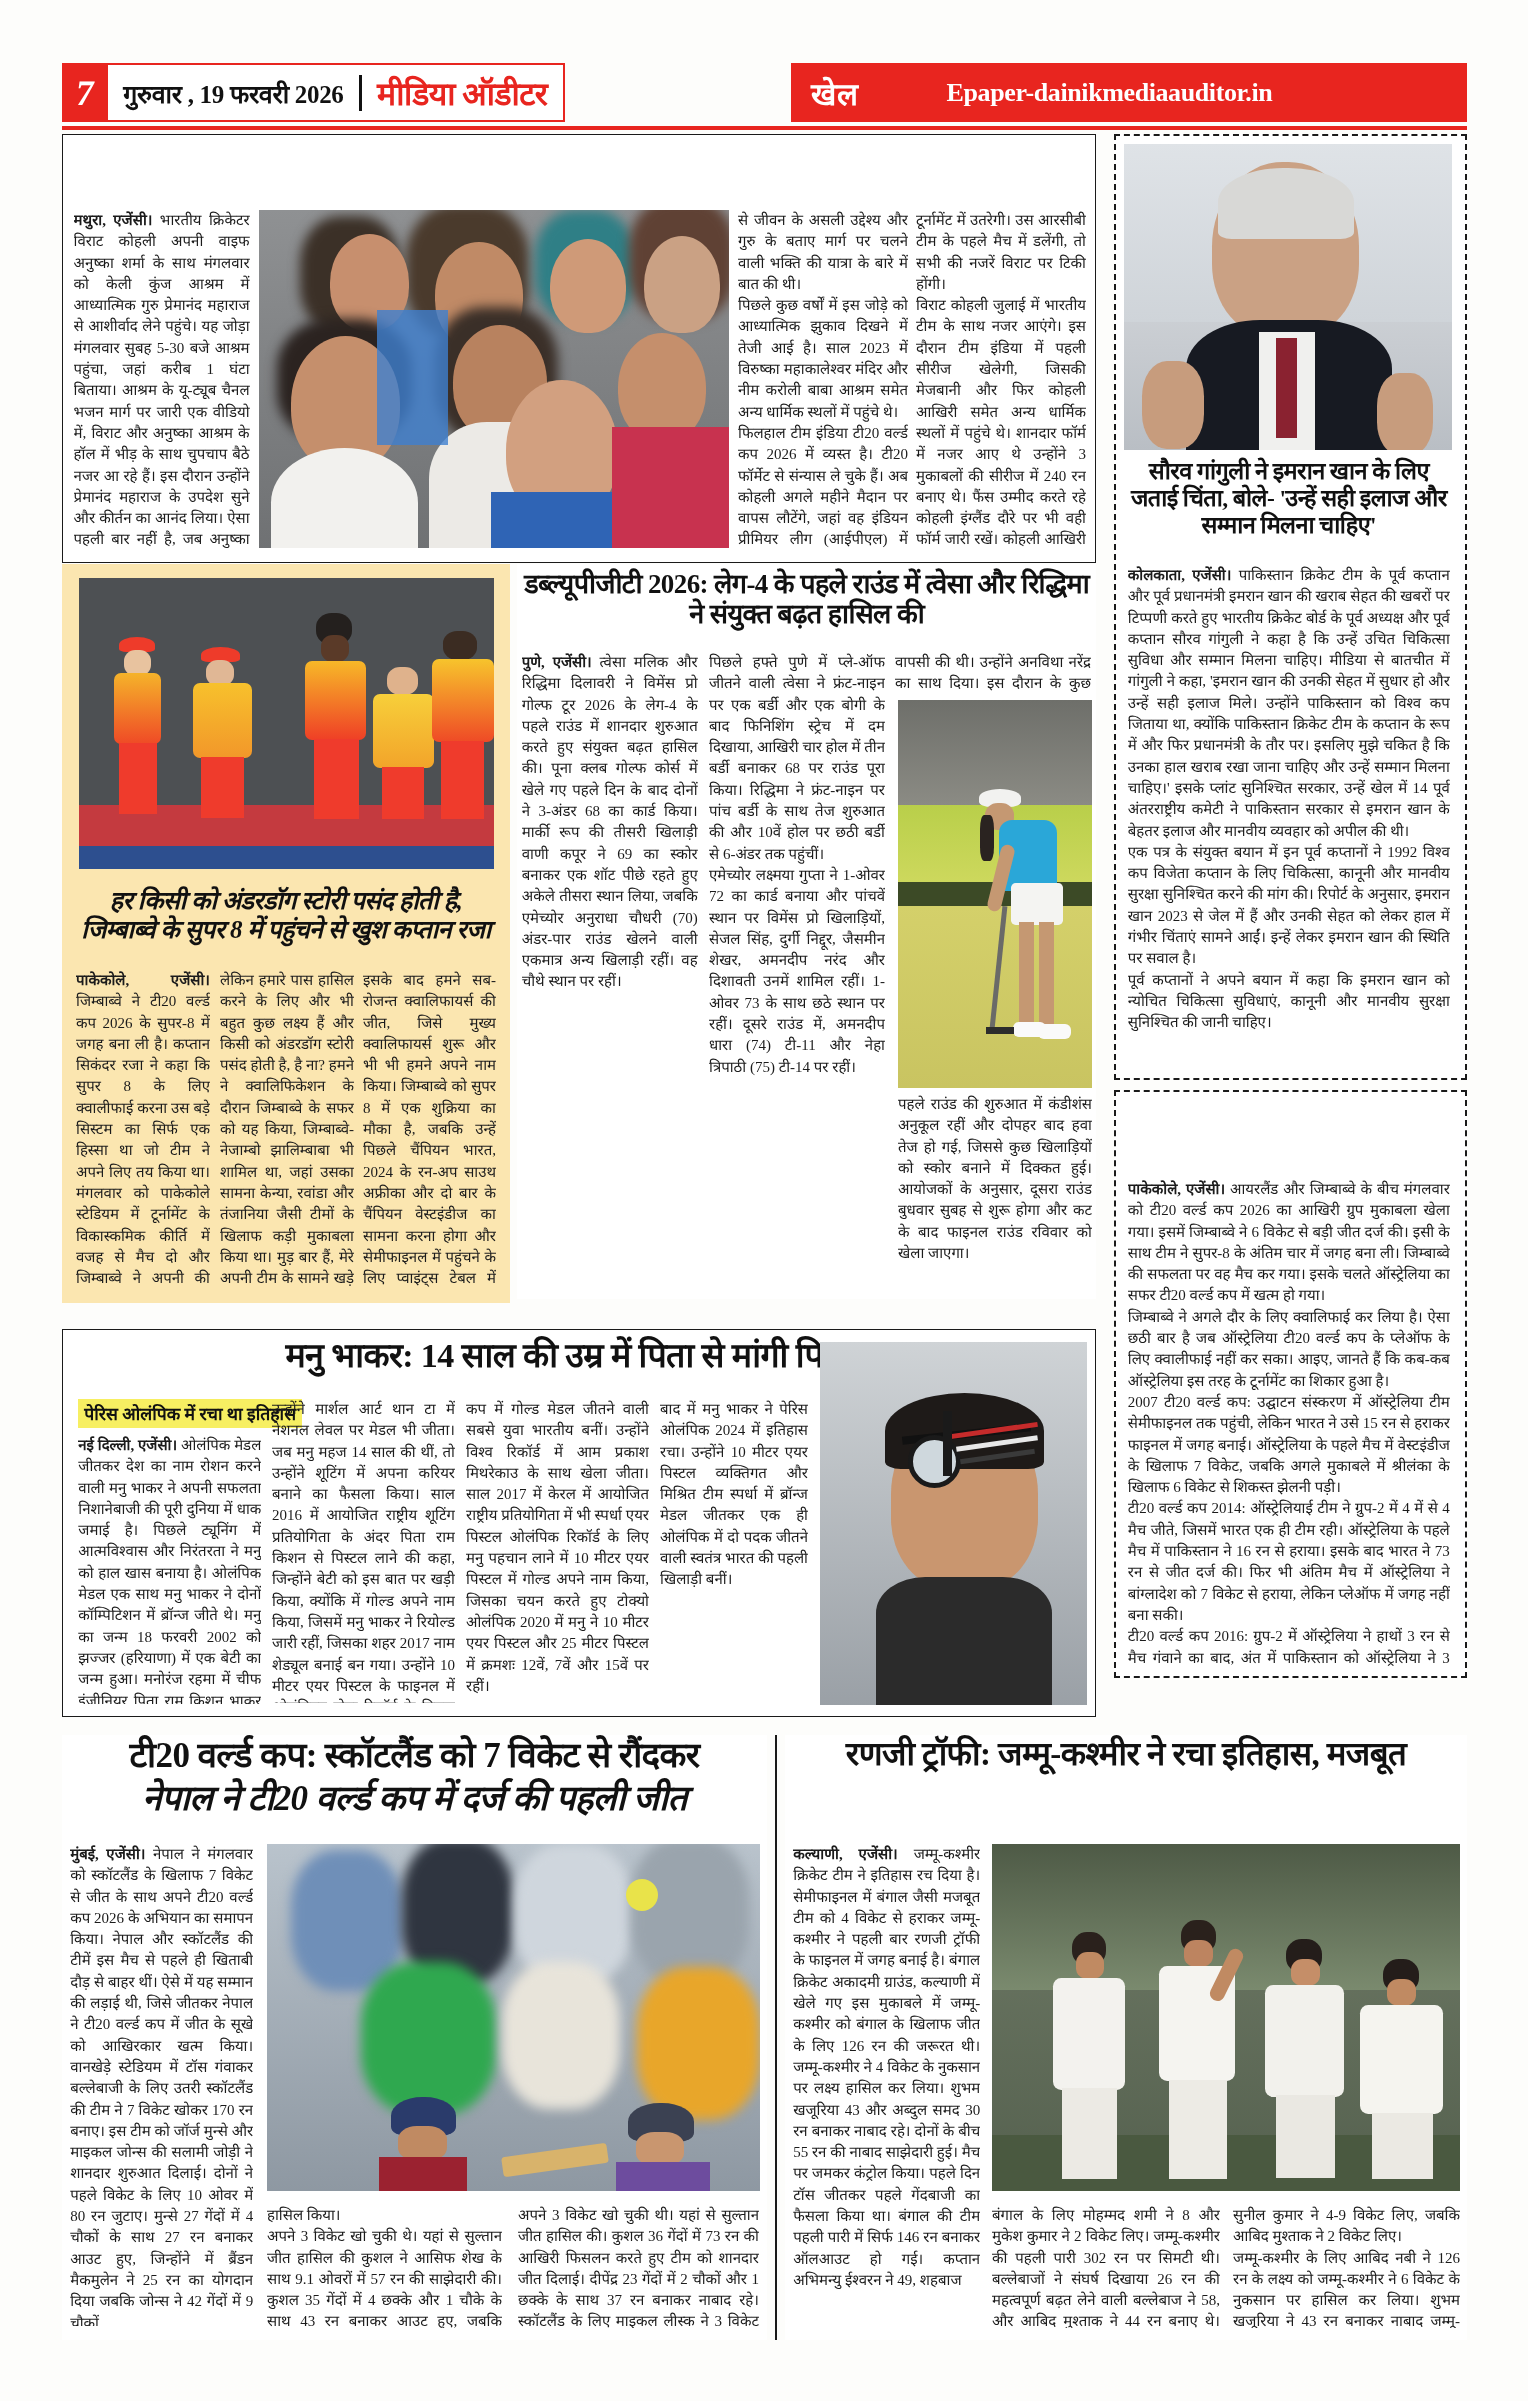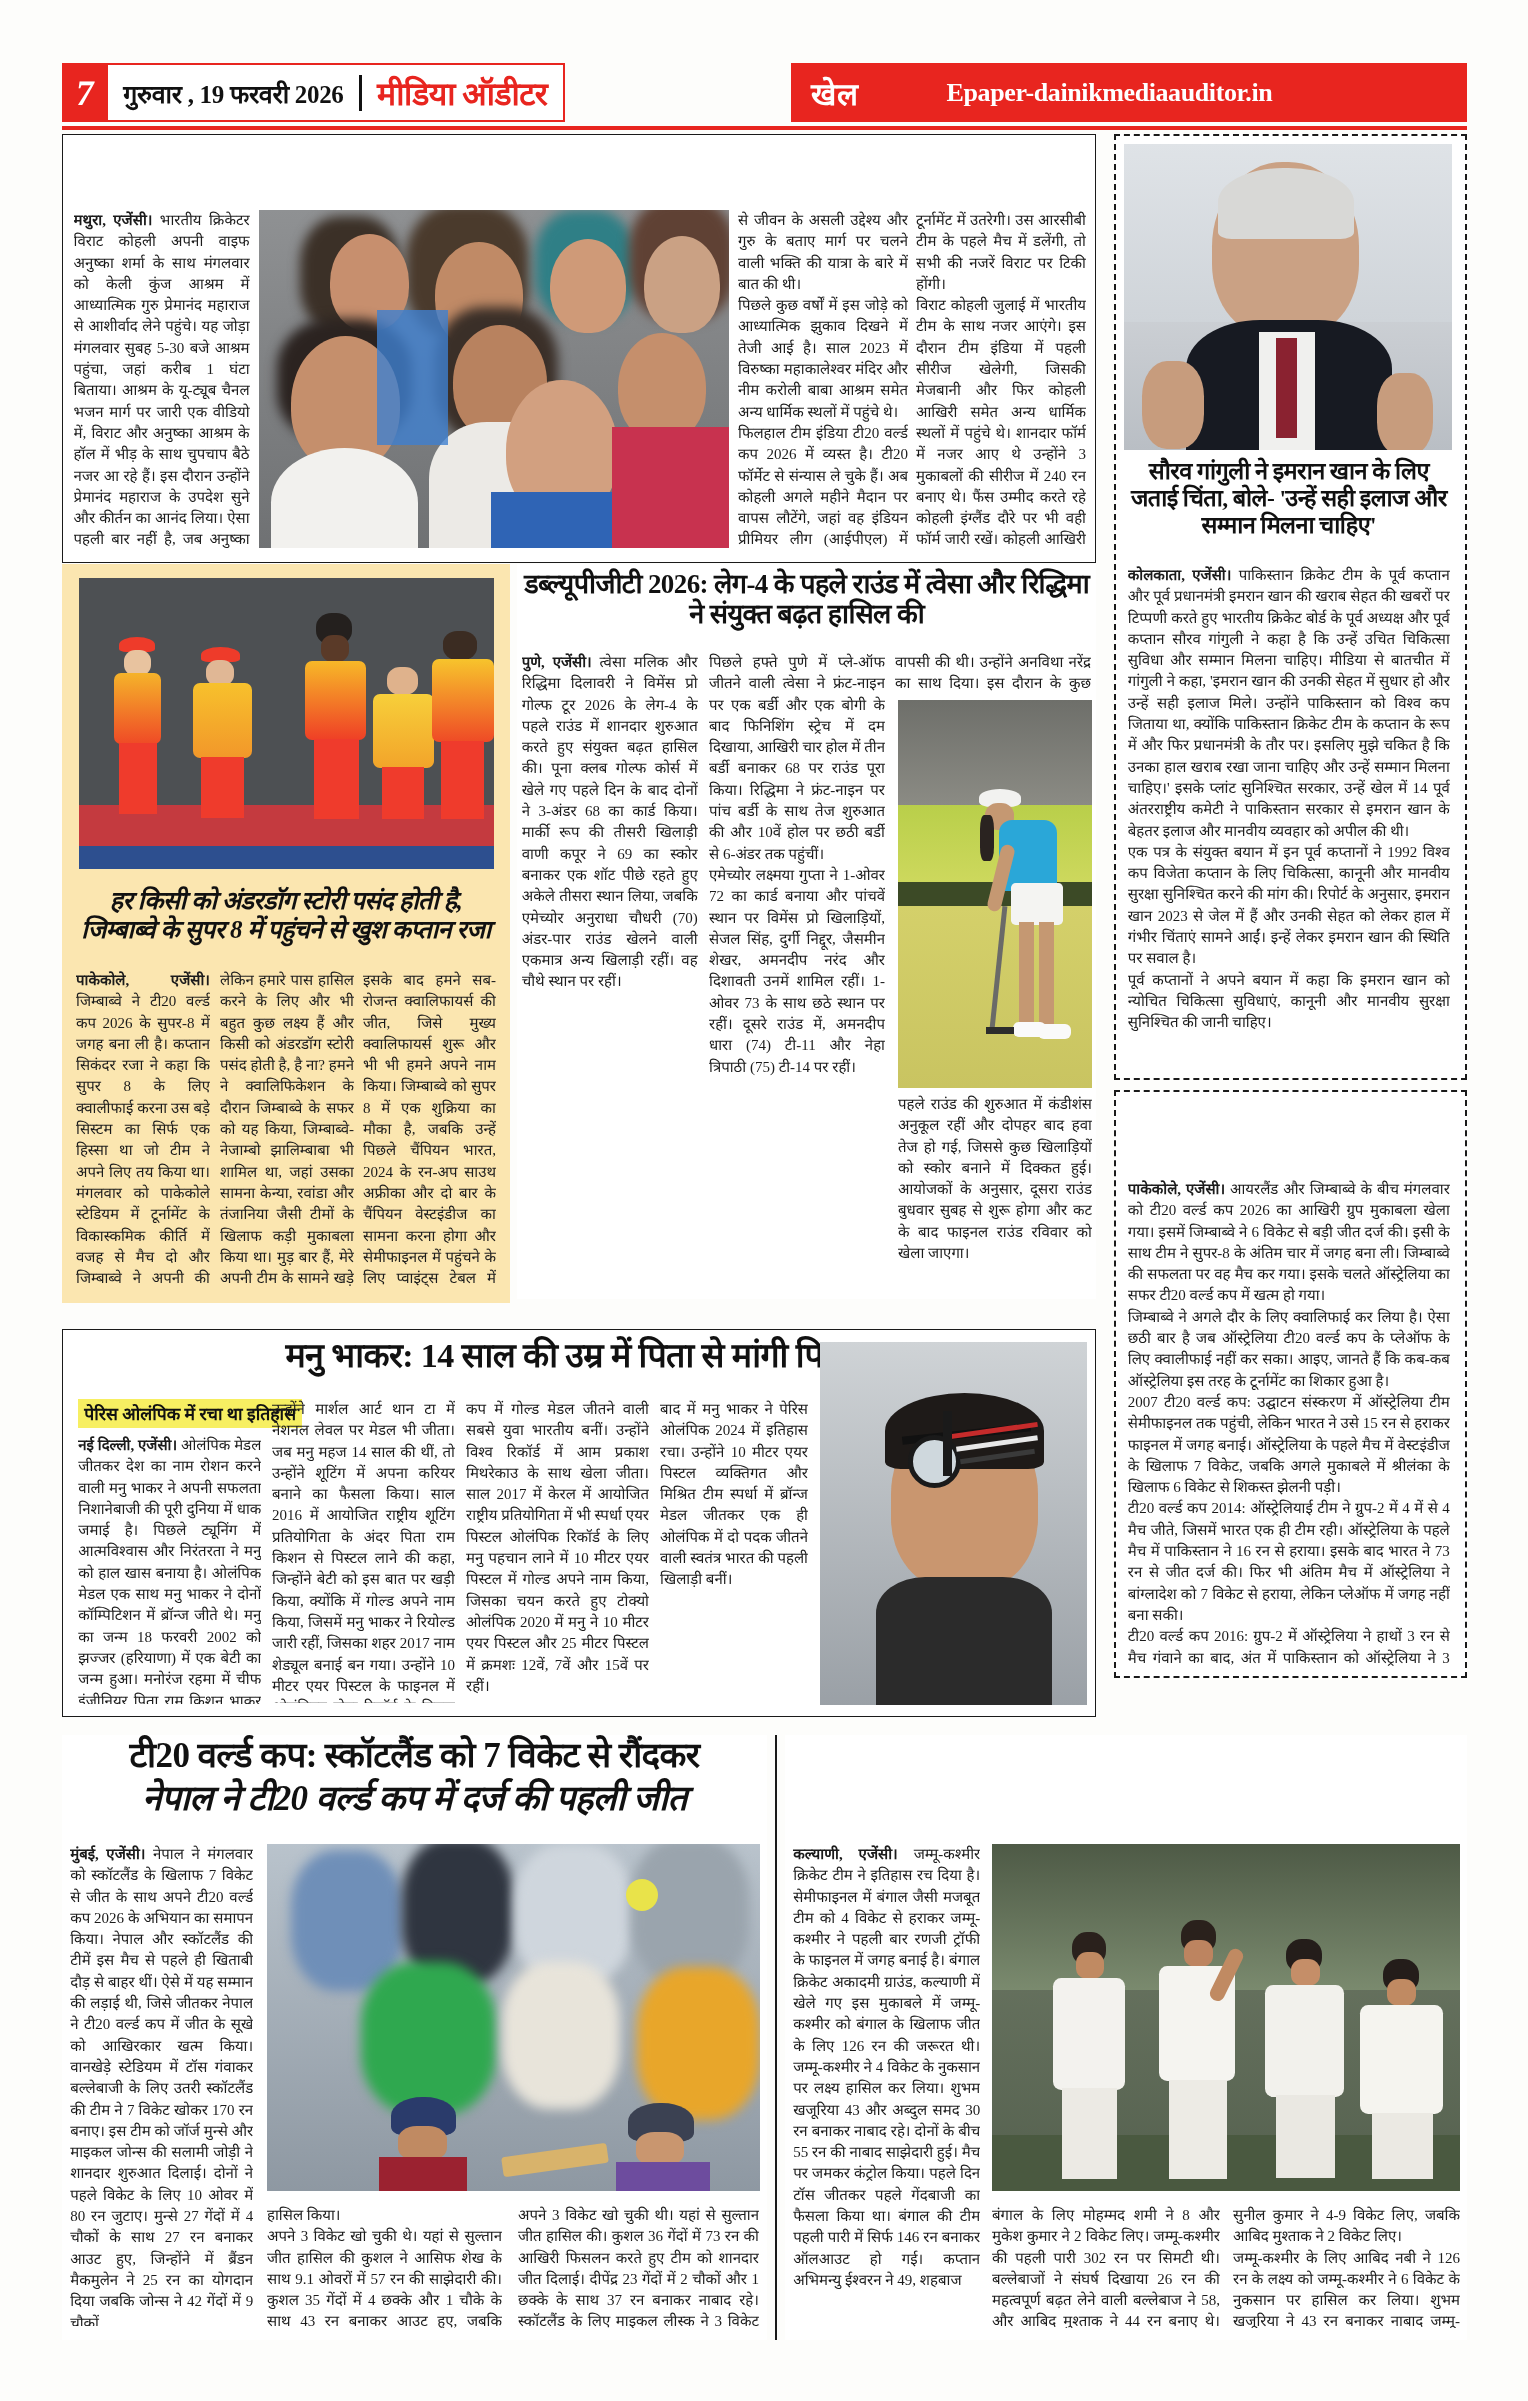--- a/index.html
+++ b/index.html
@@ -259,20 +259,21 @@
     </div>
 
     <div class="body" style="position:absolute;left:205px;top:470px;width:235px;height:123px;overflow:hidden;white-space:pre-line;">हासिल किया।
 अपने 3 विकेट खो चुकी थे। यहां से सुल्तान जीत हासिल की कुशल ने आसिफ शेख के साथ 9.1 ओवरों में 57 रन की साझेदारी की। कुशल 35 गेंदों में 4 छक्के और 1 चौके के साथ 43 रन बनाकर आउट हुए, जबकि आसिफ ने 3 रन दिए। टी20 में 2 छक्के साथ 33 रन की पारी खेली। यह टीम 98 के स्कोर तक</div>
     <div class="body" style="position:absolute;left:456px;top:470px;width:241px;height:123px;overflow:hidden;white-space:pre-line;">अपने 3 विकेट खो चुकी थी। यहां से सुल्तान जीत हासिल की। कुशल 36 गेंदों में 73 रन की आखिरी फिसलन करते हुए टीम को शानदार जीत दिलाई। दीपेंद्र 23 गेंदों में 2 चौकों और 1 छक्के के साथ 37 रन बनाकर नाबाद रहे। स्कॉटलैंड के लिए माइकल लीस्क ने 3 विकेट लिए।</div>
   </div>
 
   <div class="divider-v" style="left:775px;top:1735px;height:605px;"></div>
 
   <div class="box" style="left:785px;top:1735px;width:682px;height:605px;background:#fff;">
+    <div class="hl" style="position:absolute;left:0;top:0;width:682px;font-size:33px;text-align:center;line-height:1.2;">रणजी ट्रॉफी: जम्मू-कश्मीर ने रचा इतिहास, मजबूत</div>
 
     <div class="body" style="position:absolute;left:8.2px;top:109px;width:187px;height:482px;overflow:hidden;"><b>कल्याणी, एजेंसी।</b><span> जम्मू-कश्मीर क्रिकेट टीम ने इतिहास रच दिया है। सेमीफाइनल में बंगाल जैसी मजबूत टीम को 4 विकेट से हराकर जम्मू-कश्मीर ने पहली बार रणजी ट्रॉफी के फाइनल में जगह बनाई है। बंगाल क्रिकेट अकादमी ग्राउंड, कल्याणी में खेले गए इस मुकाबले में जम्मू-कश्मीर को बंगाल के खिलाफ जीत के लिए 126 रन की जरूरत थी। जम्मू-कश्मीर ने 4 विकेट के नुकसान पर लक्ष्य हासिल कर लिया। शुभम खजूरिया 43 और अब्दुल समद 30 रन बनाकर नाबाद रहे। दोनों के बीच 55 रन की नाबाद साझेदारी हुई। मैच पर जमकर कंट्रोल किया। पहले दिन टॉस जीतकर पहले गेंदबाजी का फैसला किया था। बंगाल की टीम पहली पारी में सिर्फ 146 रन बनाकर ऑलआउट हो गई। कप्तान अभिमन्यु ईश्वरन ने 49, शहबाज</span></div>
 
     <div class="photo" style="position:absolute;left:207px;top:109px;width:468px;height:347px;">
       <div style="position:absolute;inset:0;background:linear-gradient(#6f7a66,#55614f);"></div>
       <div style="position:absolute;left:0;top:0;right:0;height:42%;background:linear-gradient(#4e5a46,#7a8a6e);"></div>
       <div style="position:absolute;left:0;bottom:0;right:0;height:16%;background:#4a5940;"></div>
 
       <div style="position:absolute;left:53px;top:88px;width:88px;height:247px;">
         <div style="position:absolute;left:27px;top:0;width:34px;height:34px;background:#2a211c;border-radius:44%;"></div>

